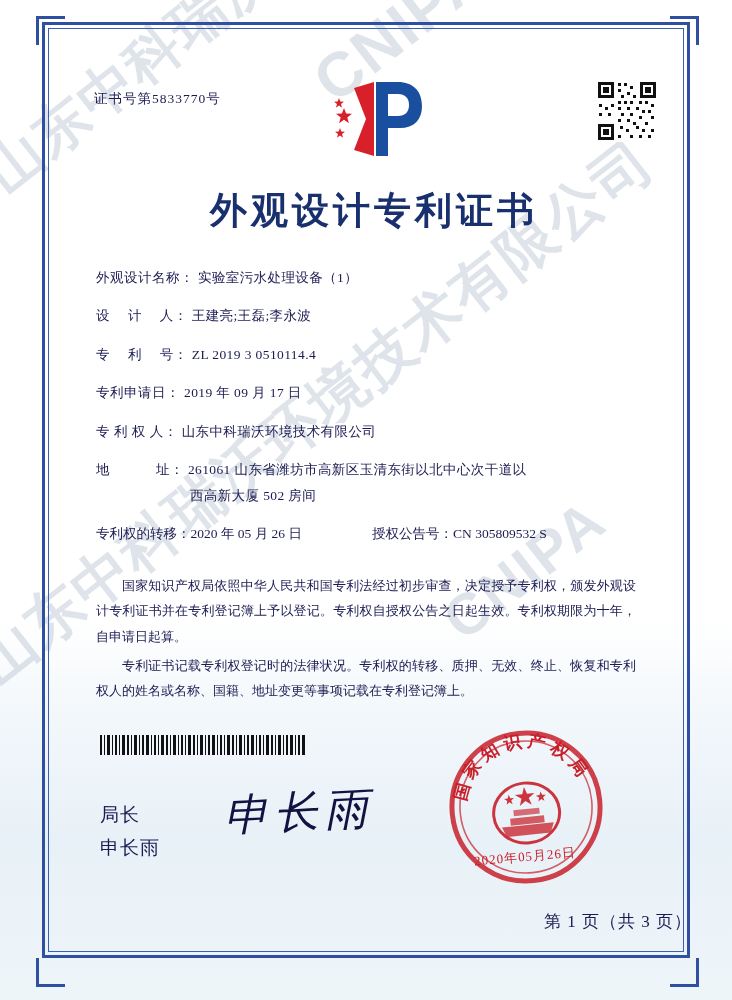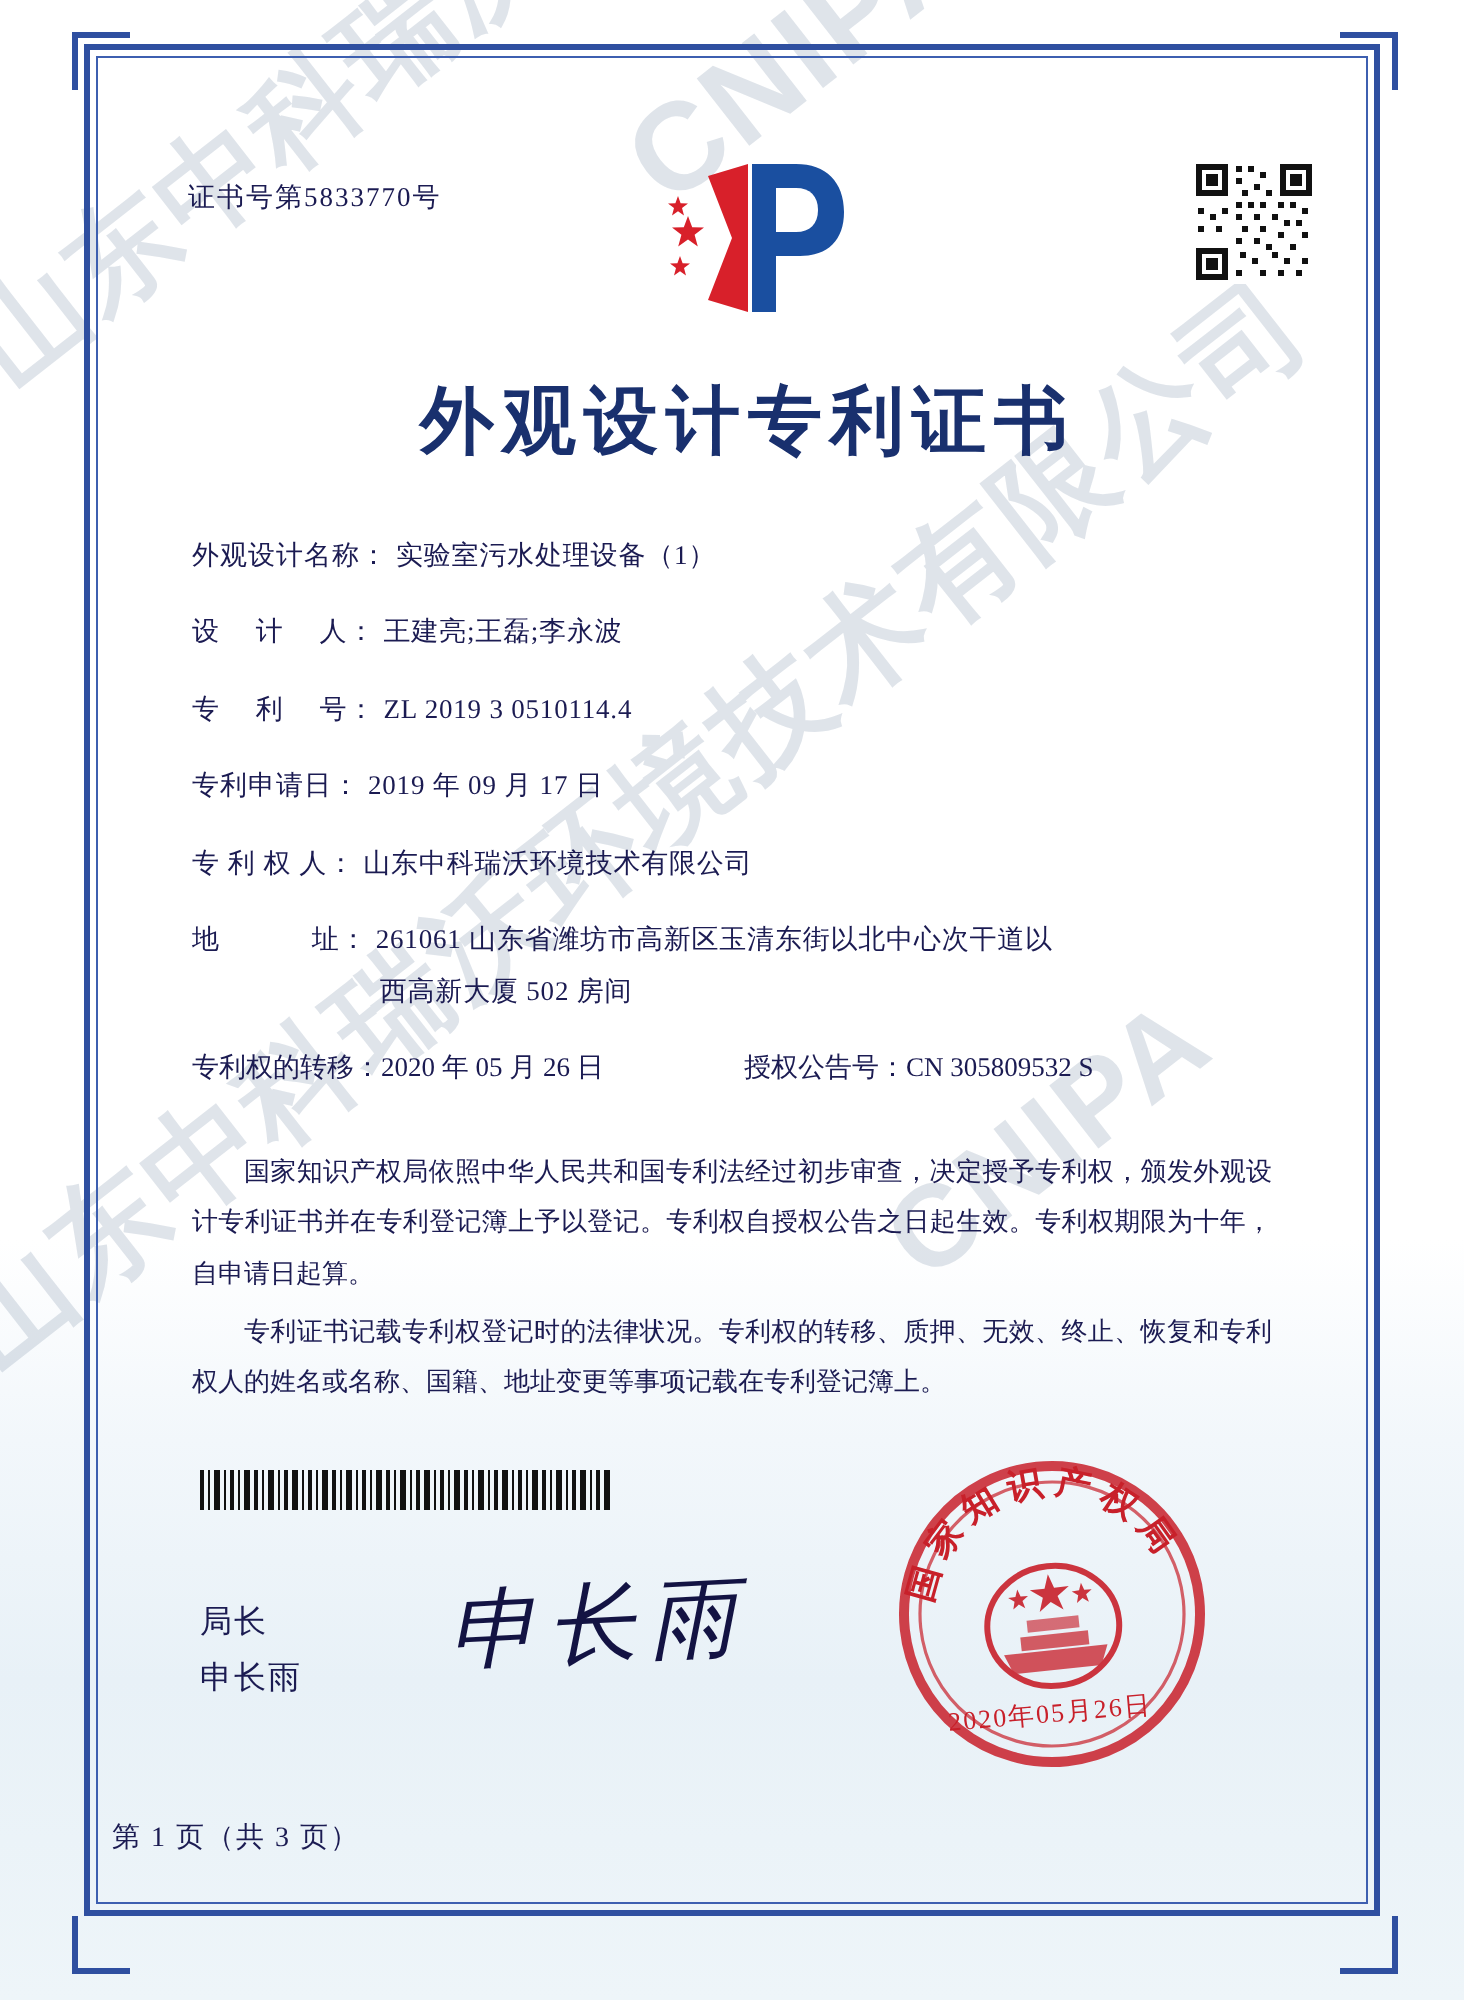--- a/index.html
+++ b/index.html
@@ -184,21 +184,21 @@
     top: 707px;
     width: 206px;
     height: 20px;
   }
 
   
   .sig-label {
     position: absolute;
     left: 44px;
     top: 770px;
-    font-size: 16px;
+    font-size: 19px;
     line-height: 1.75;
     letter-spacing: 1px;
   }
   .sig-script {
     position: absolute;
     left: 168px;
     top: 755px;
     font-size: 44px;
     color: #131343;
     font-family: "Liberation Serif", serif;
@@ -225,22 +225,22 @@
     letter-spacing: 1px;
     transform: rotate(-5deg);
     font-family: "Liberation Serif", serif;
   }
 
   
   .page-num {
     position: absolute;
     left: 0; right: 0;
     top: 882px;
-    text-align: left;
-    font-size: 14px;
+    text-align: right;
+    font-size: 17px;
     letter-spacing: 1px;
   }
   .footnote {
     position: absolute;
     left: 0; right: 0;
     top: 958px;
     text-align: center;
     font-size: 13px;
     letter-spacing: 2px;
     color: #1b1b52;

